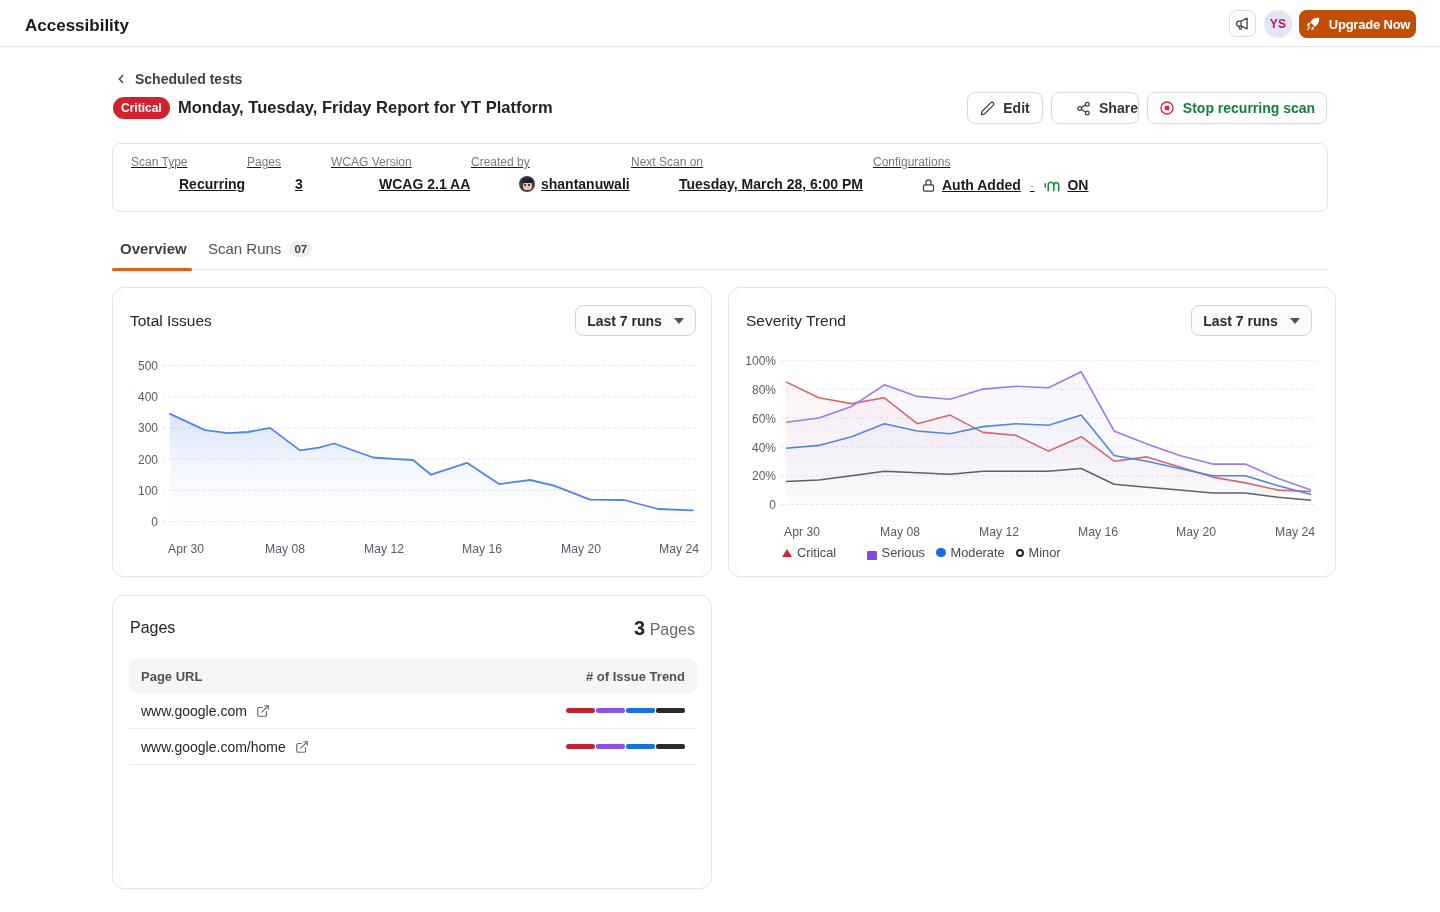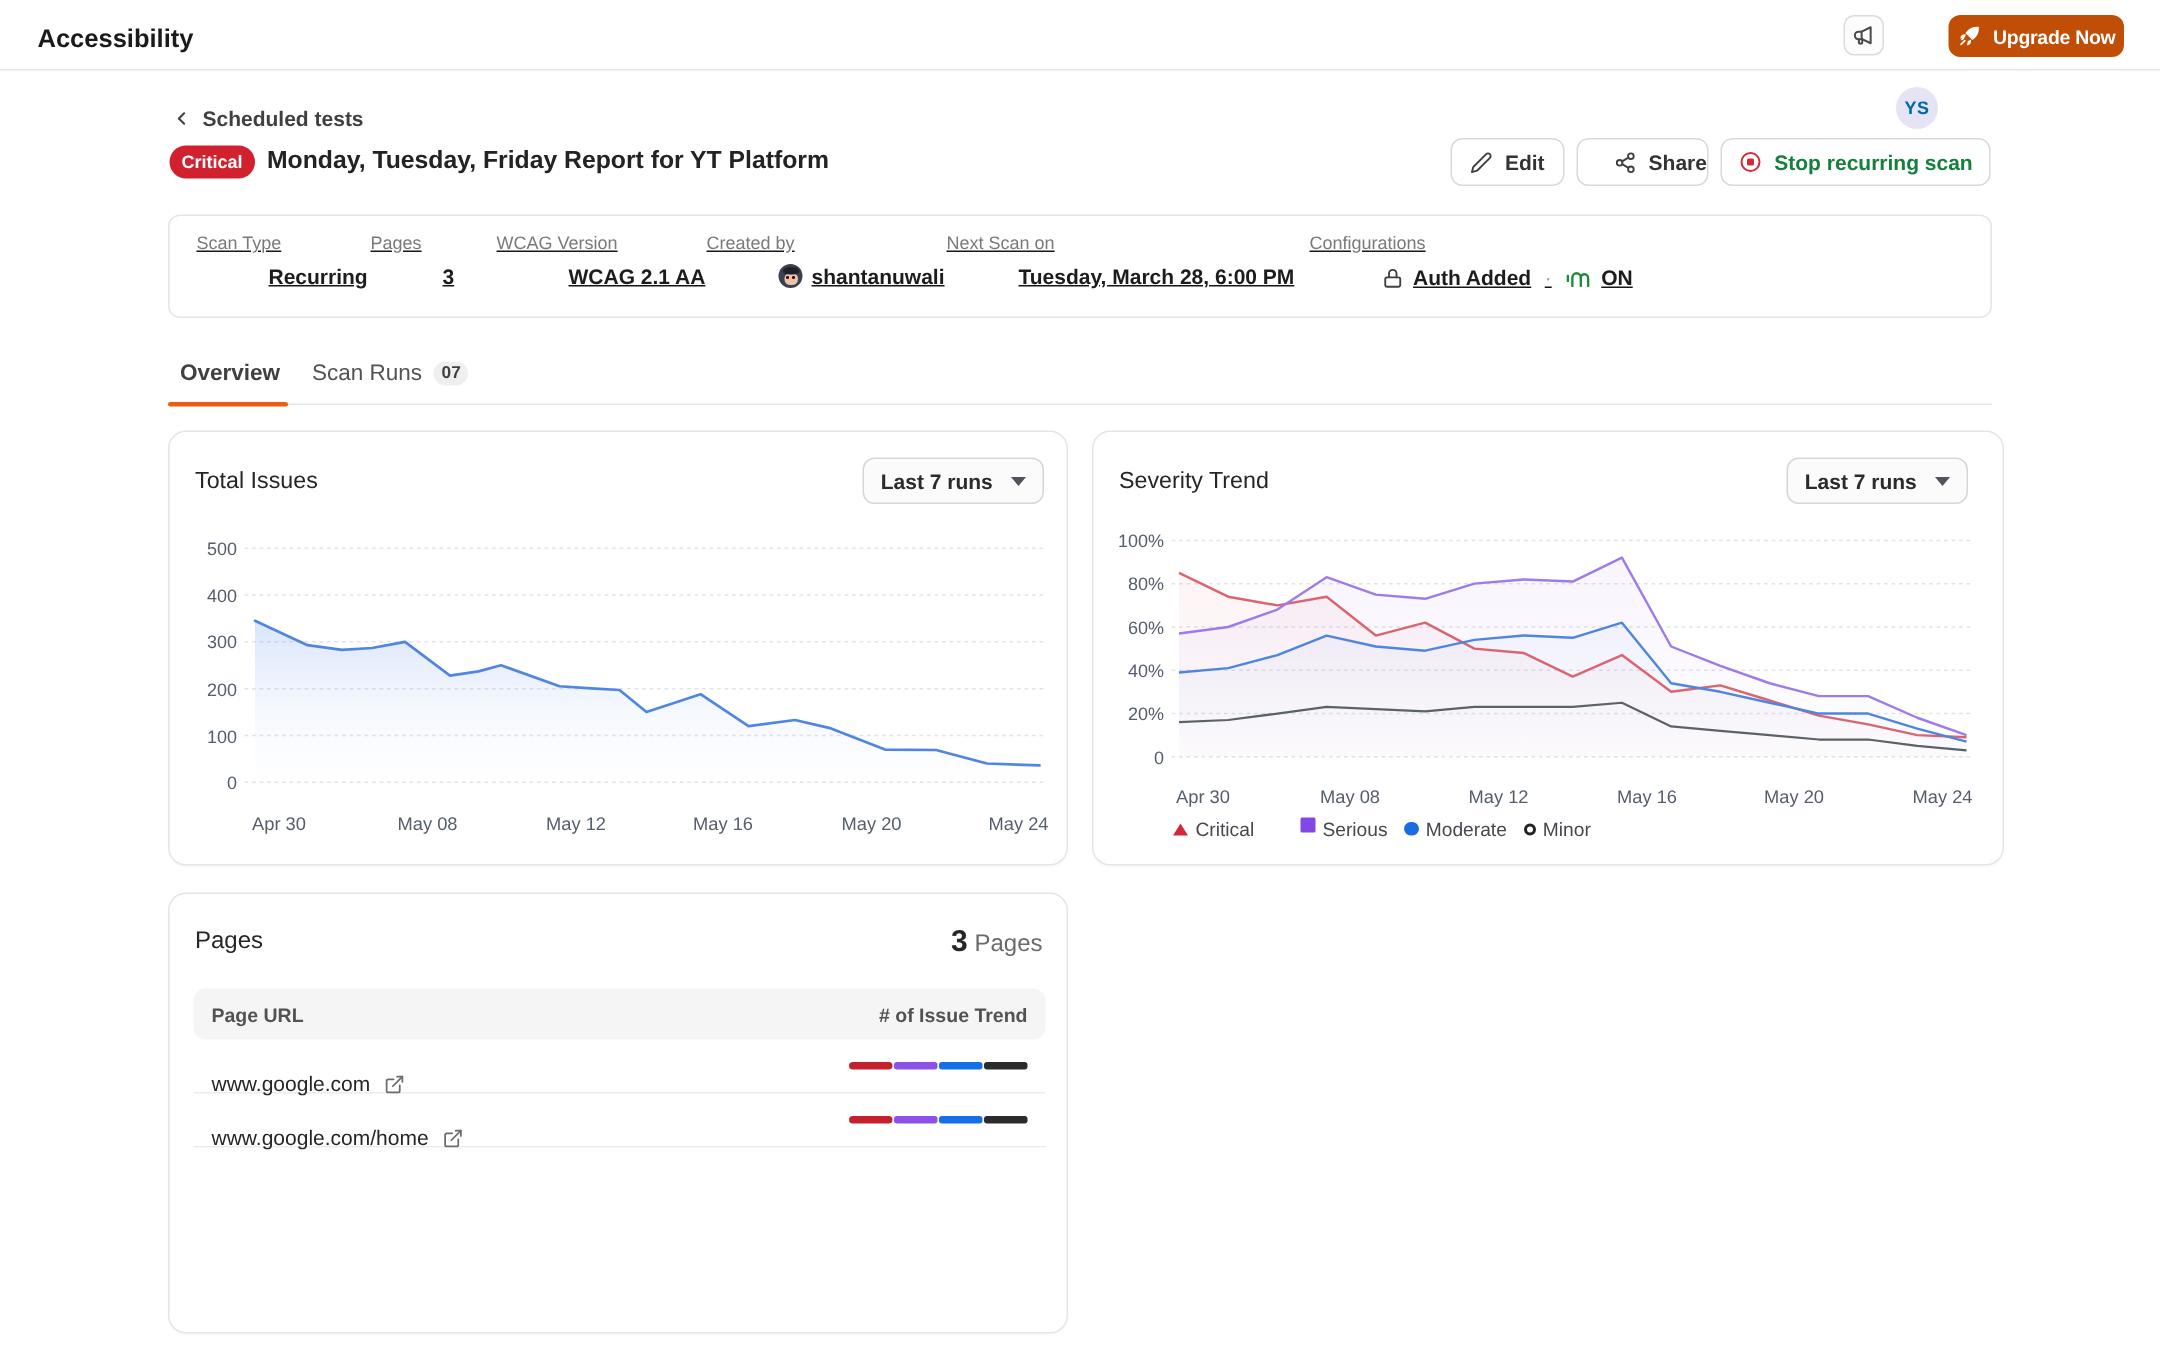--- a/index.html
+++ b/index.html
@@ -1,20 +1,20 @@
 <!DOCTYPE html>
 <html><head>
 <meta charset="utf-8">
 <style>
 * { margin:0; padding:0; box-sizing:border-box; }
 html,body { width:1440px; height:912px; background:#fff; font-family:"Liberation Sans", sans-serif; color:#171717; overflow:hidden; }
 .topbar { position:absolute; left:0; top:0; width:1440px; height:47px; background:#fff; border-bottom:1px solid #e7e7e7; }
 .topbar .brand { position:absolute; left:25px; top:16px; font-size:17px; font-weight:bold; color:#1a1a1a; }
 .icon-btn { position:absolute; top:10px; width:27px; height:27px; border:1px solid #dcdcdc; border-radius:7px; background:#fcfcfc; display:flex; align-items:center; justify-content:center; }
-.avatar { position:absolute; left:1264px; top:10px; width:28px; height:28px; border-radius:50%; background:#e4e4f4; color:#0369a1; font-size:12px; font-weight:bold; display:flex; align-items:center; justify-content:center; letter-spacing:0.3px;margin-top:48px; }
+.avatar { position:absolute; left:1264px; top:10px; width:28px; height:28px; border-radius:50%; background:#e4e4f4; color:#be185d; font-size:12px; font-weight:bold; display:flex; align-items:center; justify-content:center; letter-spacing:0.3px; }
 .upgrade { position:absolute; left:1299px; top:10px; width:117px; height:28px; background:#c04e06; border-radius:8px; color:#fff; font-size:13px; font-weight:bold; letter-spacing:-0.2px; display:flex; align-items:center; justify-content:center; gap:8px; }
 .container { position:absolute; left:112px; top:47px; width:1216px; }
 .crumb { position:absolute; left:2px; top:24px; font-size:14px; color:#404040; font-weight:600; display:flex; align-items:center; gap:7px; }
 .titlerow { position:absolute; left:0px; top:45px; width:1216px; height:32px; }
 .badge-critical { position:absolute; left:1px; top:5px; height:22px; padding:0 8px; background:#d1212f; border-radius:11px; color:#fff; font-size:12px; font-weight:bold; display:flex; align-items:center; }
 .title { position:absolute; left:66px; top:6px; font-size:16.5px; font-weight:bold; color:#232323; }
 .btn { position:absolute; top:0; height:32px; border:1px solid #d9d9d9; border-radius:8px; background:#fff; display:flex; align-items:center; justify-content:center; gap:8px; font-size:14px; font-weight:bold; color:#333; }
 .infocard { position:absolute; left:0; top:96px; width:1216px; height:69px; border:1px solid #e5e5e5; border-radius:8px; background:#fff; }
 .field { position:absolute; top:11px;text-decoration:underline; }
 .field .lbl { font-size:12px; color:#7a7a7a; margin-bottom:7px; }
@@ -22,21 +22,21 @@
 .tabs { position:absolute; left:0; top:185px; width:1216px; height:38px; border-bottom:1px solid #e5e5e5; }
 .tab { position:absolute; top:8px; font-size:15px; }
 .tab.active { color:#404040; font-weight:bold; }
 .tab .underline { position:absolute; bottom:-13.5px; height:3px; background:#ed5c15; border-radius:2px; }
 .pillnum { display:inline-block; background:#efefef; border-radius:9px; padding:2px 5px; font-size:11.5px; font-weight:bold; color:#404040; margin-left:8px; position:relative; top:-1px; }
 .card { position:absolute; border:1px solid #e5e5e5; border-radius:12px; background:#fff; box-shadow:0 1px 2px rgba(0,0,0,0.03); }
 .card-title { position:absolute; left:17px; top:24px; font-size:15.5px; color:#262626; }
 .dropdown { position:absolute; top:17px; width:121px; height:31px; border:1px solid #d6d6d6; border-radius:8px; background:#fbfbfb; display:flex; align-items:center; justify-content:center; gap:12px; font-size:14px; font-weight:bold; color:#2b2b2b; }
 .caret { width:0; height:0; border-left:5px solid transparent; border-right:5px solid transparent; border-top:6px solid #52525b; }
 .prow { position:absolute; left:16px; width:568px; height:36px; border-bottom:1px solid #ececec; }
-.purl { position:absolute; left:12px; top:10px; font-size:14px; color:#262626; display:flex; align-items:center; gap:9px;margin-top:11px; }
+.purl { position:absolute; left:12px; top:10px; font-size:14px; color:#262626; display:flex; gap:9px; }
 .ext { display:flex; margin-top:1px; }
 .bars { position:absolute; right:12px; top:15px; display:flex; gap:1.5px; }
 .bars i { display:inline-block; width:28.6px; height:5px; border-radius:2px; }
 .bars .b1 { background:#c6202f; border-radius:3px; }
 .bars .b2 { background:#8b51e8; }
 .bars .b3 { background:#156fe8; }
 .bars .b4 { background:#2b2b2e; }
 </style>
 </head>
 <body>
@@ -233,21 +233,21 @@
       <path d="M57.0,38.9 L89.8,54.8 L122.6,60.6 L155.4,54.8 L188.2,80.7 L221.1,72.1 L253.9,89.4 L286.7,92.3 L319.5,108.1 L352.3,93.7 L385.1,118.2 L417.9,113.9 L450.8,124.0 L483.6,134.1 L516.4,139.9 L549.2,147.1 L582.0,148.5 L582,161.5 L57,161.5 Z" fill="url(#rf)"></path>
       <path d="M57.0,79.3 L89.8,75.0 L122.6,63.4 L155.4,41.8 L188.2,53.4 L221.1,56.2 L253.9,46.1 L286.7,43.3 L319.5,44.7 L352.3,28.8 L385.1,88.0 L417.9,100.9 L450.8,112.5 L483.6,121.1 L516.4,121.1 L549.2,135.5 L582.0,147.1 L582,161.5 L57,161.5 Z" fill="url(#pf)"></path>
       <path d="M57.0,105.3 L89.8,102.4 L122.6,93.7 L155.4,80.7 L188.2,88.0 L221.1,90.8 L253.9,83.6 L286.7,80.7 L319.5,82.2 L352.3,72.1 L385.1,112.5 L417.9,118.2 L450.8,125.5 L483.6,132.7 L516.4,132.7 L549.2,142.8 L582.0,151.4 L582,161.5 L57,161.5 Z" fill="url(#bf)"></path>
       <polyline points="57.0,38.9 89.8,54.8 122.6,60.6 155.4,54.8 188.2,80.7 221.1,72.1 253.9,89.4 286.7,92.3 319.5,108.1 352.3,93.7 385.1,118.2 417.9,113.9 450.8,124.0 483.6,134.1 516.4,139.9 549.2,147.1 582.0,148.5" stroke="#d96570" stroke-width="1.6" stroke-linejoin="round"></polyline>
       <polyline points="57.0,79.3 89.8,75.0 122.6,63.4 155.4,41.8 188.2,53.4 221.1,56.2 253.9,46.1 286.7,43.3 319.5,44.7 352.3,28.8 385.1,88.0 417.9,100.9 450.8,112.5 483.6,121.1 516.4,121.1 549.2,135.5 582.0,147.1" stroke="#9d7be8" stroke-width="1.6" stroke-linejoin="round"></polyline>
       <polyline points="57.0,105.3 89.8,102.4 122.6,93.7 155.4,80.7 188.2,88.0 221.1,90.8 253.9,83.6 286.7,80.7 319.5,82.2 352.3,72.1 385.1,112.5 417.9,118.2 450.8,125.5 483.6,132.7 516.4,132.7 549.2,142.8 582.0,151.4" stroke="#4f86dd" stroke-width="1.6" stroke-linejoin="round"></polyline>
       <polyline points="57.0,138.4 89.8,137.0 122.6,132.7 155.4,128.3 188.2,129.8 221.1,131.2 253.9,128.3 286.7,128.3 319.5,128.3 352.3,125.5 385.1,141.3 417.9,144.2 450.8,147.1 483.6,150.0 516.4,150.0 549.2,154.3 582.0,157.2" stroke="#5d6168" stroke-width="1.5" stroke-linejoin="round"></polyline>
     </svg>
     <div style="position:absolute; left:53px; top:257px; display:flex; align-items:center; gap:11px; font-size:12.8px; color:#47474e;">
       <span style="display:flex;align-items:center;gap:5px;"><span style="width:0;height:0;border-left:5px solid transparent;border-right:5px solid transparent;border-bottom:8.5px solid #d1293d;"></span>Critical</span>
-      <span style="display:flex;align-items:flex-start;gap:5px;padding-left:20px;"><span style="width:9.5px;height:9.5px;background:#8347e5;border-radius:1px;"></span>Serious</span>
+      <span style="display:flex;align-items:flex-end;gap:5px;padding-left:20px;"><span style="width:9.5px;height:9.5px;background:#8347e5;border-radius:1px;"></span>Serious</span>
       <span style="display:flex;align-items:center;gap:5px;"><span style="width:9.5px;height:9.5px;border-radius:50%;background:#1a6ce0;"></span>Moderate</span>
       <span style="display:flex;align-items:center;gap:5px;"><span style="width:8px;height:8px;border-radius:50%;background:#fff;border:2px solid #232323;"></span>Minor</span>
     </div>
   </div>
   <div class="card" style="left:0; top:548px; width:600px; height:294px;">
     <div class="card-title" style="top:23px; font-size:16px;">Pages</div>
     <div style="position:absolute; right:16px; top:21px;"><span style="font-size:20px; font-weight:bold; color:#262626;">3</span> <span style="font-size:16px; color:#6b6b6b;">Pages</span></div>
     <div style="position:absolute; left:16px; top:63px; width:568px; height:34px; background:#f5f5f5; border-radius:8px;">
       <span style="position:absolute; left:12px; top:10px; font-size:13px; font-weight:bold; color:#525252;">Page URL</span>
       <span style="position:absolute; right:12px; top:10px; font-size:13px; font-weight:bold; color:#525252;"># of Issue Trend</span>

